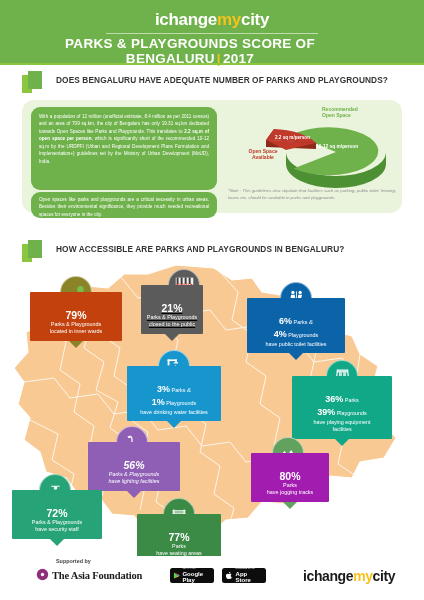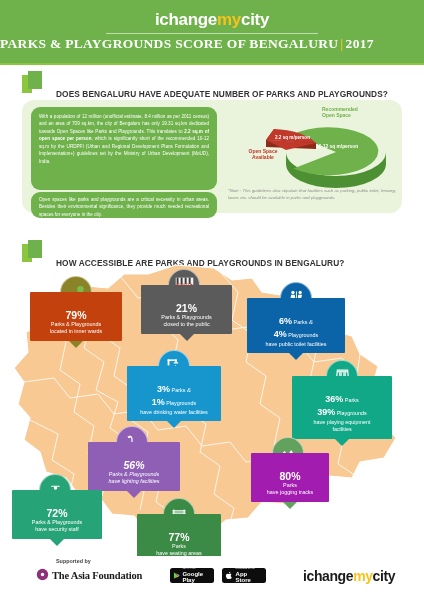--- a/index.html
+++ b/index.html
@@ -21,41 +21,40 @@
   .brand {
     position:absolute; top:10px; left:0; width:424px; text-align:center;
     font-size:17px; font-weight:bold; letter-spacing:-0.3px; color:#ffffff;
   }
   .brand .my { color:#f6c31c; }
   .brand-rule {
     position:absolute; top:33px; left:106px; width:212px; height:1px;
     background:rgba(255,255,255,0.55);
   }
   .header-title {
-    position:absolute; top:36px; left:0; width:380px; 
-    font-family:Liberation Serif, serif;
+    position:absolute; top:36px; left:0; width:380px; text-align:center;
+    font-family:Liberation Sans, sans-serif;
     font-size:13.5px; font-weight:bold; color:#ffffff; letter-spacing:0.3px;
   }
   .header-title .yr-sep { color:#f6c31c; padding:0 2px; }
   .header-bottom-rule {
     position:absolute; top:63px; left:0; width:424px; height:2px; background:#8cc63f;
   }
 
   
   .sec-head { position:absolute; height:22px; }
   .sec-head .mark {
     position:absolute; left:0; top:0; width:20px; height:22px;
   }
   .sec-head .mark .m1 { position:absolute; left:0; top:4px; width:10px; height:18px; background:#8cc63f; }
   .sec-head .mark .m2 { position:absolute; left:6px; top:0px; width:14px; height:18px; background:#6fb14a; }
   .sec-head .txt {
     position:absolute; left:34px; top:4px;
     font-size:8.3px; font-weight:bold; color:#333333; letter-spacing:0.1px;
     white-space:nowrap;
-    margin-top:14px;
   }
 
   #sec1 { left:22px; top:71px; }
   #sec2 { left:22px; top:240px; }
 
   
   .panel1 {
     position:absolute; left:22px; top:100px; width:380px; height:113px;
     background:#eaf4dc; border-radius:12px;
   }
@@ -228,21 +227,21 @@
             <rect x="9.4" y="12" width="1.2" height="5" fill="#a87a22"></rect>
         </svg>
       </div>
       <div class="box" style="--bc:#8a8327; background:#c2410c; padding-top:17px;">
         <div class="num">79%</div>
         <div class="sub">Parks &amp; Playgrounds</div>
         <div class="sub">located in inner wards</div>
       </div>
     </div>
 
-    <div class="badge" style="left:141px; top:23px; width:91px;">
+    <div class="badge" style="left:141px; top:23px; width:62px;text-decoration:underline;">
       <div class="circ" style="--bc:#5b5b5b; left:27px;">
         <svg class="ic" width="21" height="21" viewBox="0 0 24 24">
           <rect x="2" y="3" width="20" height="18" fill="#f2f2f2"></rect>
           <g fill="#3a3a3a">
               <rect x="3" y="3" width="2.2" height="18"></rect>
               <rect x="7.6" y="3" width="2.2" height="18"></rect>
           <rect x="12.2" y="3" width="2.2" height="18"></rect>
               <rect x="16.8" y="3" width="2.2" height="18"></rect>
             </g>
           <rect x="3" y="10" width="18" height="5" rx="0.8" fill="#e03a2f"></rect>

